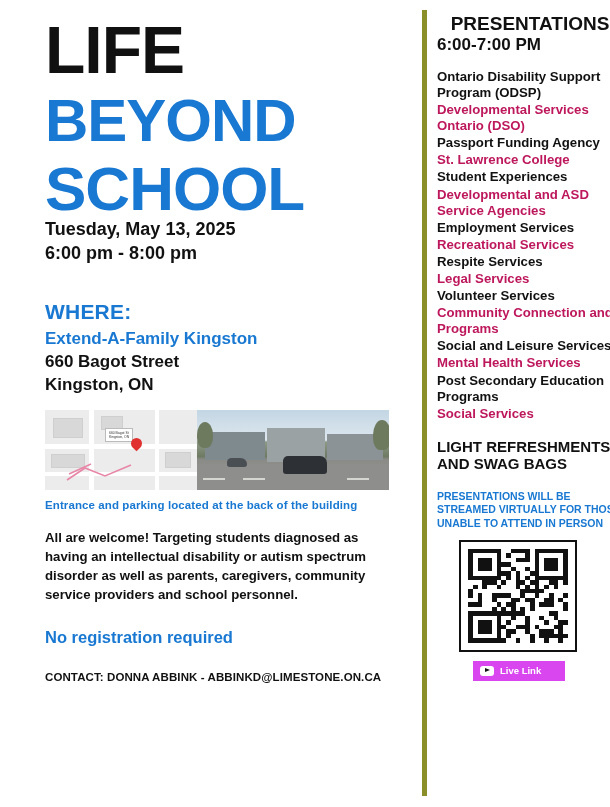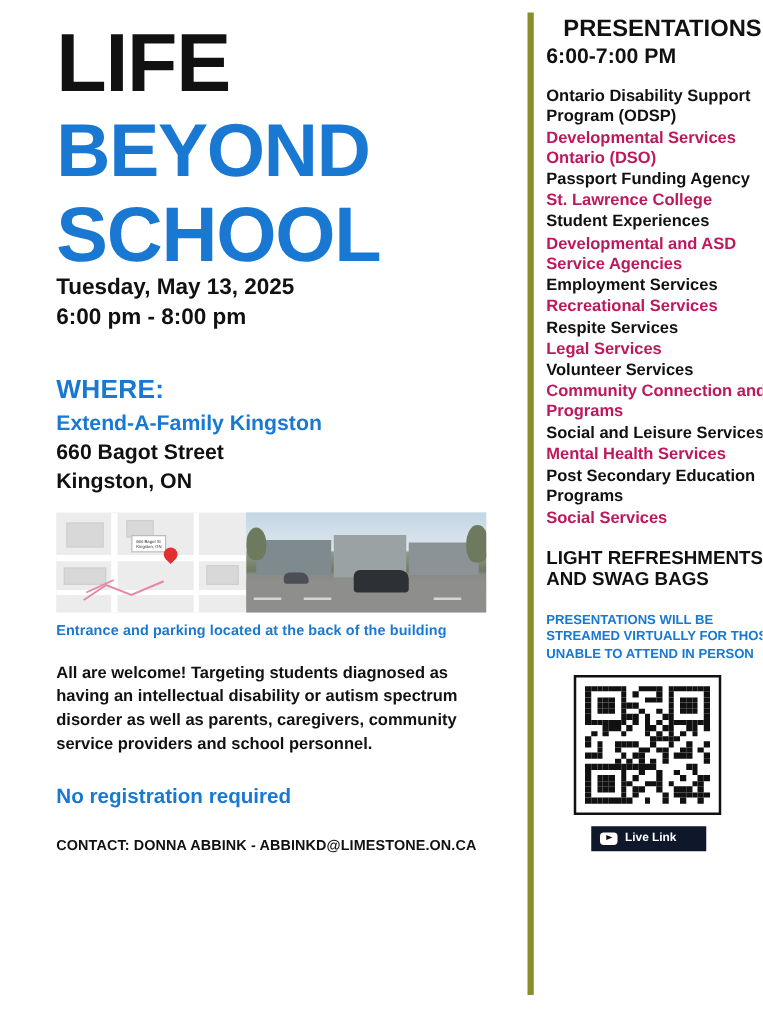--- a/index.html
+++ b/index.html
@@ -229,21 +229,21 @@
     grid-template-columns: repeat(21, 1fr);
     grid-template-rows: repeat(21, 1fr);
   }
   .qr i { display:block; }
   .qr i.on { background: #111111; }
 
   .live-link {
     margin-top: 9px;
     margin-left: 36px;
     width: 92px; height: 20px;
-    background: #0f172a;
+    background: #d946ef;
     color: #ffffff;
     display: flex;
     align-items: center;
     gap: 6px;
     padding-left: 7px;
     font-size: 9.5px;
     font-weight: bold;
   }
   .yt {
     width: 14px; height: 10px;

